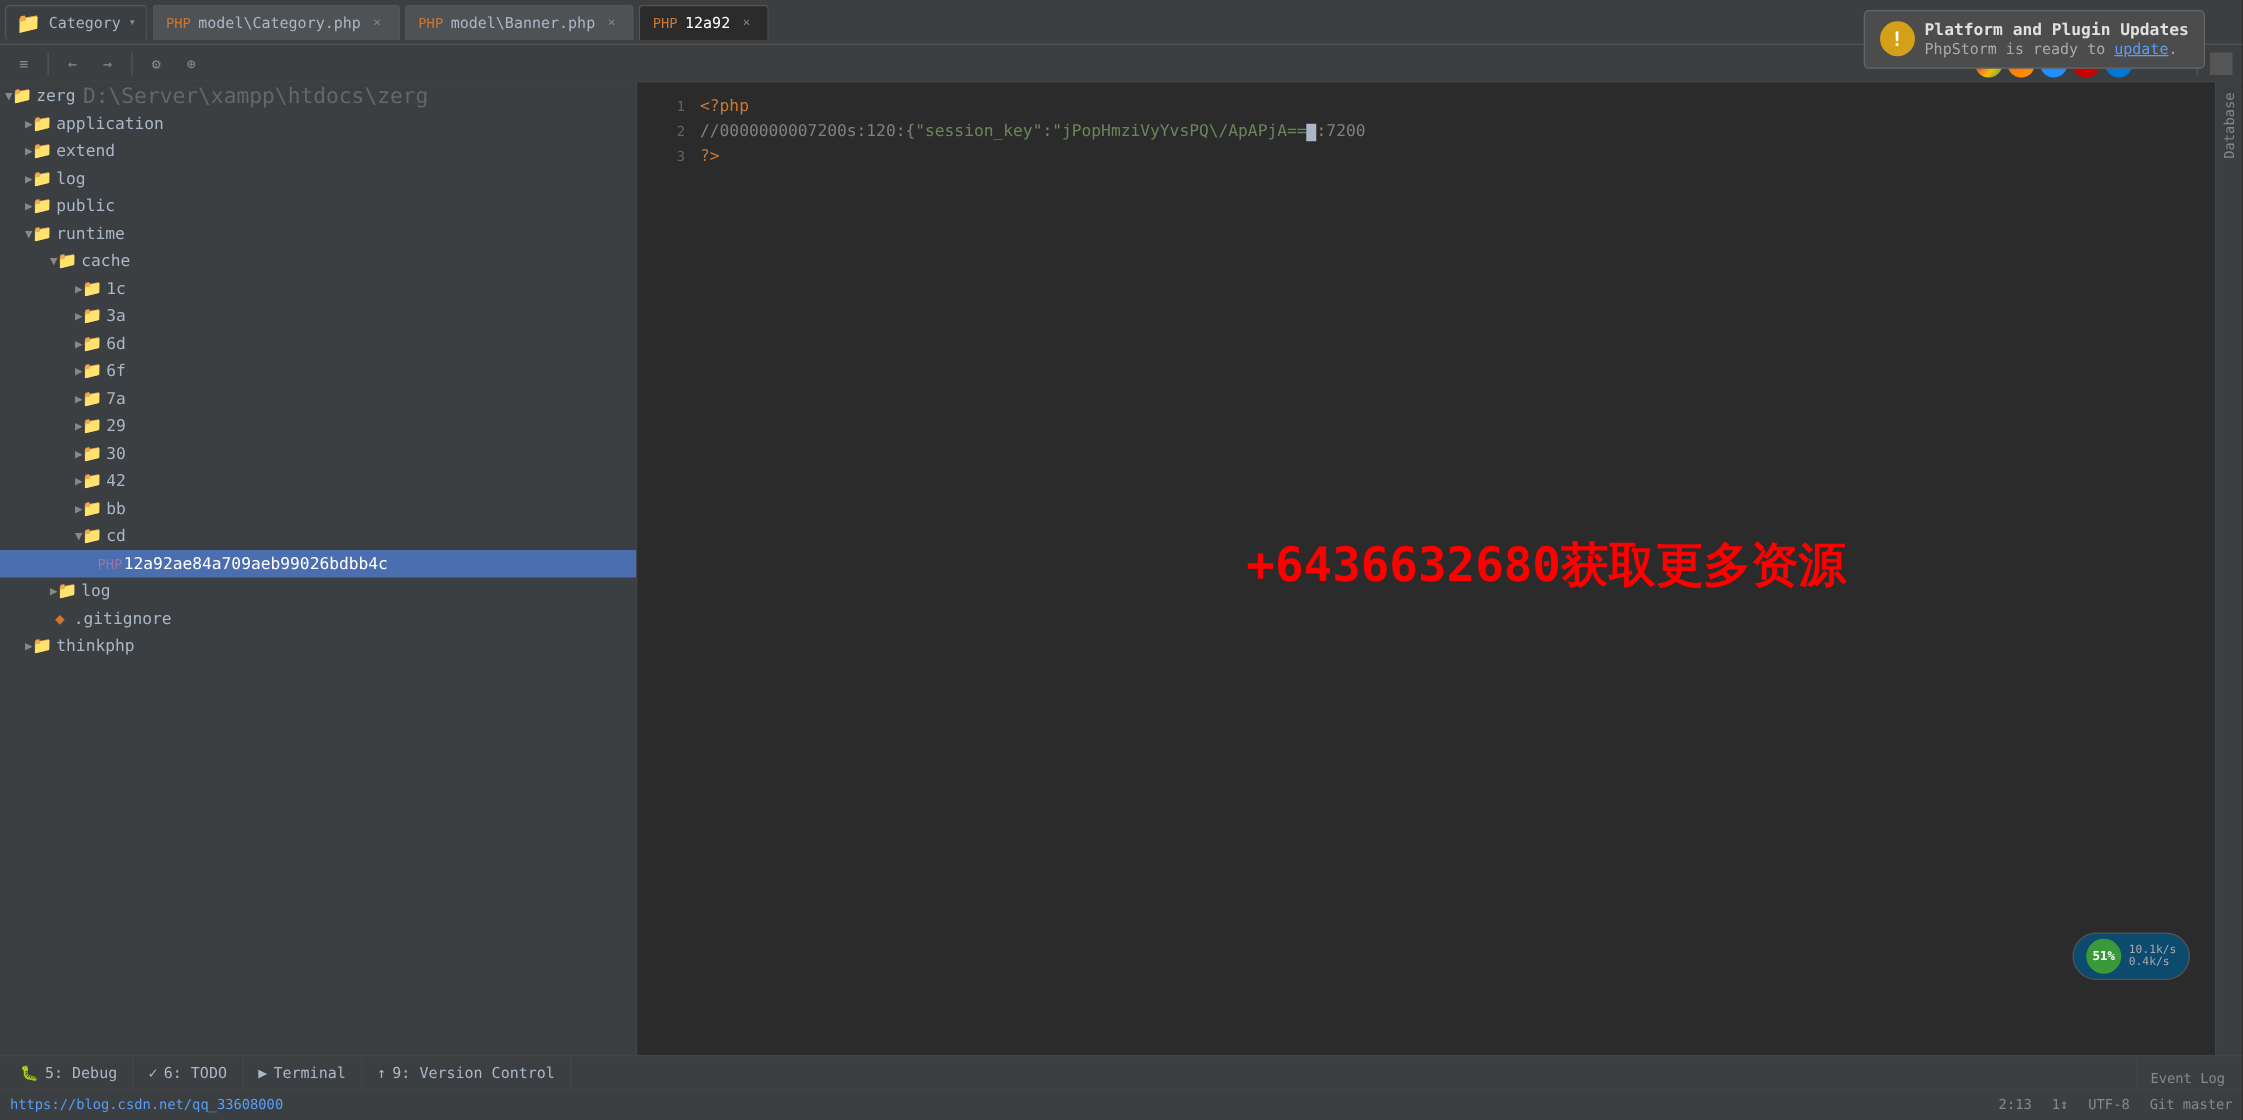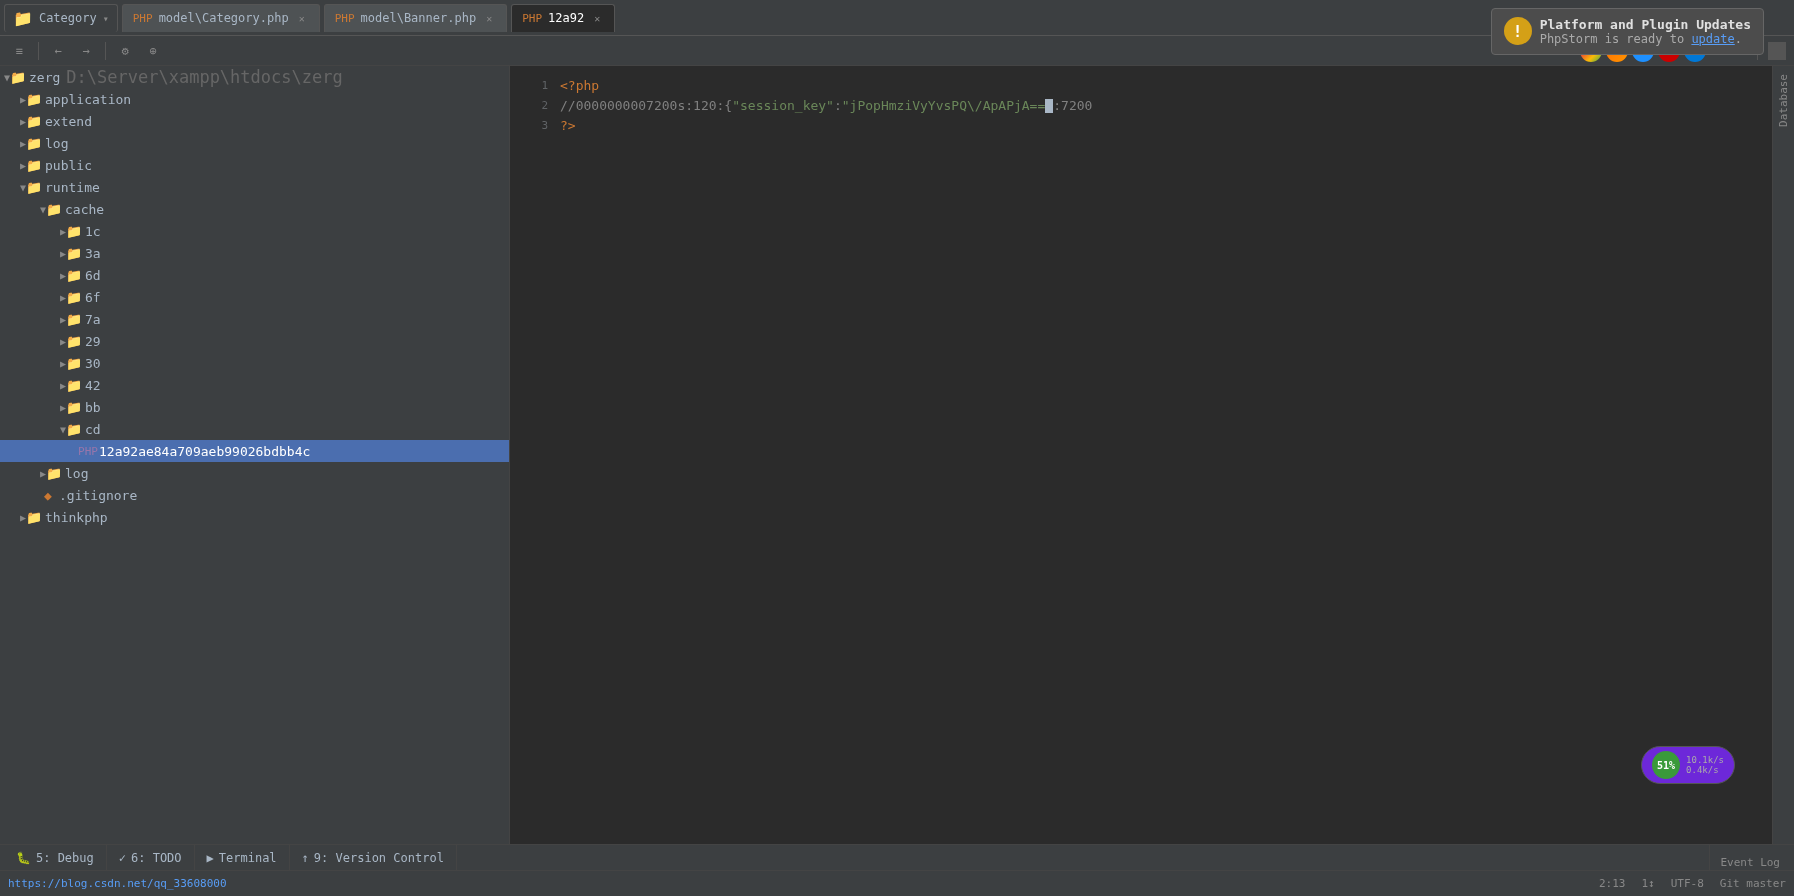--- a/index.html
+++ b/index.html
@@ -277,22 +277,22 @@
     }
     .notif-content { flex: 1; }
     .notif-title { font-size: 13px; font-weight: bold; color: #e0e0e0; }
     .notif-body { font-size: 12px; color: #aaa; }
     .notif-link { color: #589df6; text-decoration: underline; cursor: pointer; }
 
     
     .network-widget {
       position: absolute;
       bottom: 60px;
-      right: 37px;
-      background: #6d28d9;
+      right: 20px;
+      background: #0c4a6e;
       border: 1px solid #555;
       border-radius: 50px;
       padding: 4px 10px;
       display: flex;
       align-items: center;
       gap: 6px;
       z-index: 20;
       font-size: 10px;
       color: #aaa;
     }
@@ -538,20 +538,21 @@
       </div>
 
       <div class="line">
         <span class="line-num">3</span>
         <span class="line-code">
           <span class="kw-close">?&gt;</span>
         </span>
       </div>
     </div>
 
+    <div class="watermark">+6436632680获取更多资源</div>
 
     <div class="network-widget">
       <div class="network-circle">
         <span>51%</span>
       </div>
       <div class="network-stats">
         <span>10.1k/s</span>
         <span>0.4k/s</span>
       </div>
     </div>

